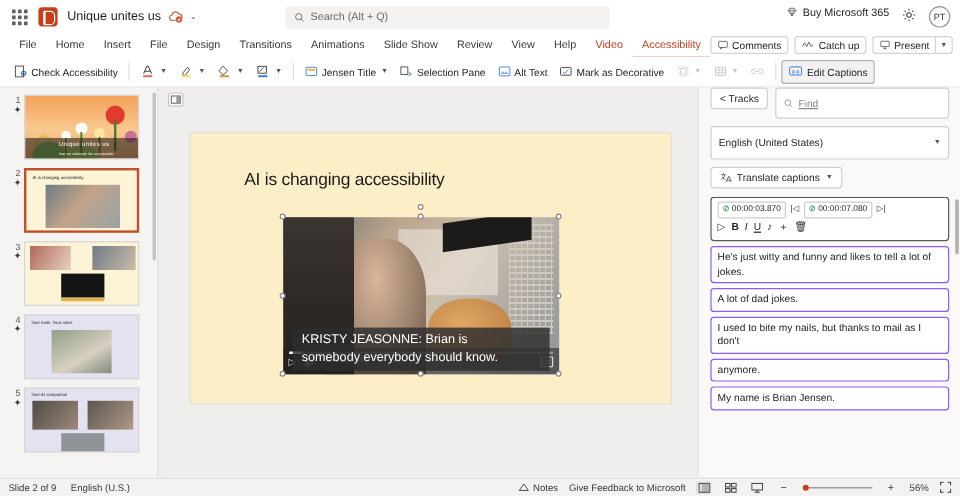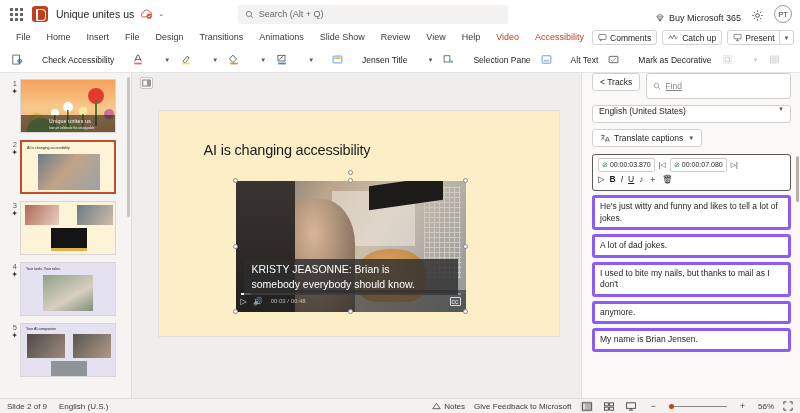--- a/index.html
+++ b/index.html
@@ -18,41 +18,41 @@
   .waffle { width:16px; height:16px; display:grid; grid-template-columns:repeat(3,3px); grid-template-rows:repeat(3,3px);
             gap:2px; align-content:center; justify-content:center; margin-right:8px; cursor:pointer;}
   .waffle i { background:#616161; width:3px; height:3px; border-radius:0.5px; display:block;}
   .pptlogo { width:16px; height:16px; border-radius:3px; background:#c43e1c; margin-right:8px; position:relative; }
   .pptlogo::after{content:"";position:absolute;left:4px;top:3px;width:7px;height:10px;border:1.6px solid #fff;border-radius:1px 4px 4px 1px;border-left-width:2px;}
   .doctitle { font-size:10.5px; color:#201f1e; margin-right:6px; white-space:nowrap;}
   .cloudicon { width:14px;height:14px;margin-right:4px;opacity:.85; }
   .chev { font-size:7px; color:#555; }
   .searchbox { flex:0 0 auto; width:270px; height:19px; background:#f3f2f1; border-radius:3px;
                display:flex; align-items:center; padding:0 7px; margin:0 auto; color:#666; font-size:9px; gap:5px;}
-  .tb-right { display:flex; align-items:flex-end; gap:9px; margin-left:auto; }
+  .tb-right { display:flex; align-items:flex-start; gap:9px; margin-left:auto; }
   .buy365 { display:flex;align-items:center;gap:4px;font-size:9px;color:#201f1e;white-space:nowrap;}
   .gear { width:15px;height:15px; display:flex;align-items:center;justify-content:center; color:#444;}
   .avatar { width:18px;height:18px;border-radius:50%;border:1px solid #999;display:flex;align-items:center;
             justify-content:center;font-size:7.5px;color:#333;background:#fff;}
 
   
   .tabbar { height:19px; background:#ffffff; display:flex; align-items:center; padding:0 8px; gap:0px; flex:0 0 19px;}
   .tab { font-size:9px; color:#3b3a39; padding:0 8px; line-height:19px; white-space:nowrap; cursor:pointer;}
   .tab.accent { color:#c43e1c; }
   .tab.active { color:#c43e1c; border-bottom:1.6px solid #c43e1c; font-weight:400; }
   .tabbar-right { margin-left:auto; display:flex; align-items:center; gap:5px; padding-right:2px;}
   .tbtn { height:15px; border:1px solid #d6d3d1; border-radius:3px; background:#fff; display:flex;
           align-items:center; gap:3px; padding:0 5px; font-size:8.5px; color:#201f1e; white-space:nowrap; cursor:pointer;}
   .tbtn.split { padding-right:0; }
   .tbtn .sep-c { border-left:1px solid #d6d3d1; padding:0 4px; height:100%; display:flex; align-items:center;}
 
   
   .ribbon { height:26px; background:#ffffff; border-bottom:1px solid #e6e4e2; display:flex; align-items:center;
             padding:0 6px; gap:0px; flex:0 0 26px; }
-  .ritem { display:flex; align-items:center; gap:19px; padding:2px 5px; font-size:8.5px; color:#201f1e;
+  .ritem { display:flex; align-items:center; gap:3px; padding:2px 5px; font-size:8.5px; color:#201f1e;
            white-space:nowrap; border-radius:3px; cursor:pointer; height:20px;}
   .ritem.boxed { border:1px solid #b3b0ad; background:#f3f2f1; }
   .ritem.disabled { color:#b9b6b3; }
   .rsep { width:1px; height:15px; background:#e1dfdd; margin:0 4px; }
   .caret { font-size:6px; color:#555; margin-left:1px;}
 
   
   .body { flex:1; display:flex; min-height:0; background:#f0eeec; }
 
   
@@ -99,43 +99,43 @@
   .media .dog{position:absolute;left:53%;top:52%;width:30%;height:40%;background:radial-gradient(ellipse at 40% 40%,#e0a766,#b57b3e);border-radius:45% 45% 30% 30%;}
   .media .rack{position:absolute;right:2%;top:4%;width:16%;height:70%;background:repeating-linear-gradient(90deg,#cfc9c0 0 1px,transparent 1px 5px),repeating-linear-gradient(0deg,#cfc9c0 0 1px,transparent 1px 5px);}
   .media .lamp{position:absolute;left:58%;top:0;width:32%;height:18%;background:#1d1b1a;transform:skewY(-8deg);}
   .vidbar { position:absolute; left:0; right:0; bottom:0; height:22px; background:rgba(35,35,35,.55);
             display:flex; align-items:center; padding:0 5px; gap:7px; }
   .vtrack { position:absolute; left:5px; right:5px; top:3px; height:2px; background:rgba(255,255,255,.35);}
   .vtrack i { display:block; width:10px; height:2px; background:#fff; }
   .vicon { color:#e8e8e8; font-size:8px; opacity:.9; cursor:pointer;}
   .vtime { color:#ddd; font-size:6px; opacity:.8;}
   .ccbox { margin-left:auto; color:#e8e8e8; font-size:7px; border:1px solid #ddd; border-radius:1px; padding:0 1px; line-height:7px;}
-  .caption-ov { position:absolute; left:8px; right:8px; bottom:17px; background:rgba(45,45,45,.82);
+  .caption-ov { position:absolute; left:8px; right:8px; bottom:3px; background:rgba(45,45,45,.82);
                 color:#fff; font-size:10.5px; line-height:15px; padding:3px 8px; text-align:left; }
   .handle { position:absolute; width:5px; height:5px; border:1px solid #8a8886; background:#fff; border-radius:50%; }
   .rot { position:absolute; width:5px;height:5px;border:1px solid #8a8886;background:#fff;border-radius:50%; }
 
   
   .pane { width:219px; background:#faf9f8; border-left:1px solid #e1dfdd; display:flex; flex-direction:column; }
   .pane-hd { display:flex; align-items:center; padding:7px 8px 5px 10px; }
   .pane-title { font-size:11px; color:#201f1e; }
   .pane-x { margin-left:auto; font-size:11px; color:#444; cursor:pointer; line-height:1;}
   .pane-row { display:flex; gap:6px; padding:0 9px 6px 10px; }
   .pbtn { height:18px; border:1px solid #d2cfcc; border-radius:3px; background:#fff; font-size:8.5px;
           display:flex; align-items:center; justify-content:center; gap:3px; padding:0 7px; color:#201f1e; cursor:pointer;}
   .pinput { flex:1; height:18px; border:1px solid #d2cfcc; border-radius:3px; background:#fff; font-size:8.5px;
             display:flex; align-items:center; gap:4px; padding:12px 6px; color:#8a8886; cursor:text;text-decoration:underline;}
-  .psel { flex:1.15; height:18px; border:1px solid #d2cfcc; border-radius:3px; background:#fff; font-size:8.5px;
-          display:flex; padding:0 6px; color:#201f1e; cursor:pointer;}
+  .psel { flex:1.15; height:28px; border:1px solid #d2cfcc; border-radius:3px; background:#fff; font-size:8.5px;
+          display:flex; align-items:center; padding:0 6px; color:#201f1e; cursor:pointer;}
   .psel .caret{margin-left:auto;}
   .translate { margin:0 0 7px 10px; height:18px; border:1px solid #d2cfcc; border-radius:3px; background:#fff;
                font-size:8.5px; display:inline-flex; align-items:center; gap:4px; padding:0 7px; color:#201f1e;
                width:max-content; cursor:pointer;}
   .cuelist { flex:1; overflow:hidden; padding:0 9px 0 10px; position:relative; display:flex; flex-direction:column; gap:4px;}
-  .cue { border:3px solid #8b5cf6; border-radius:3px; background:#fff; padding:3px 5px; font-size:8.5px; color:#201f1e;
+  .cue { border:1px solid #8b5cf6; border-radius:3px; background:#fff; padding:3px 5px; font-size:8.5px; color:#201f1e;
          line-height:11.5px; cursor:pointer;}
   .cue.active { border:1.5px solid #5a5a5a; padding:3px 5px;}
   .cue-times { display:flex; align-items:center; gap:4px; margin-bottom:2px;}
   .tpill { border:1px solid #cfcdc9; border-radius:2px; padding:0 3px; font-size:7px; display:flex; align-items:center; gap:2px; color:#201f1e;}
   .tpill .ok { color:#1a7f37; font-size:7px;}
   .arrw { font-size:7px; color:#333; }
   .cue-tools { display:flex; align-items:center; gap:5px; margin:1px 0 2px; font-size:8.5px; color:#201f1e;}
   .pane-scroll { position:absolute; right:1px; top:2px; width:3px; height:46px; background:#b3b0ad; border-radius:2px;}
 
   

